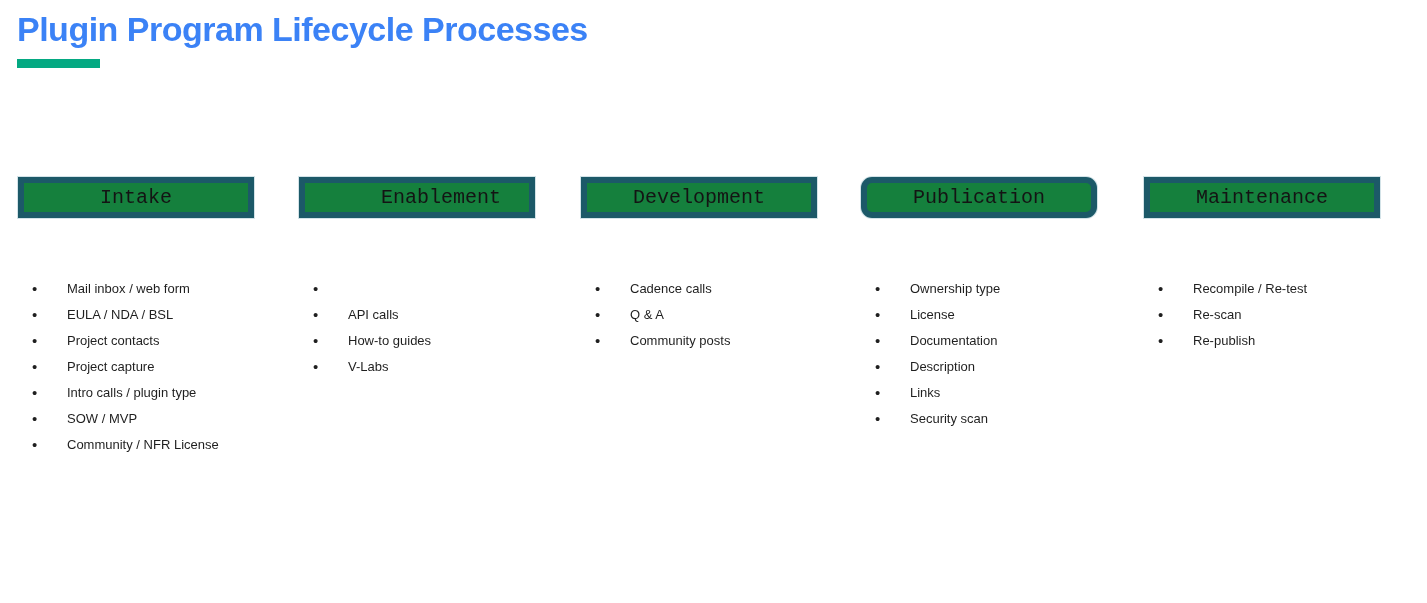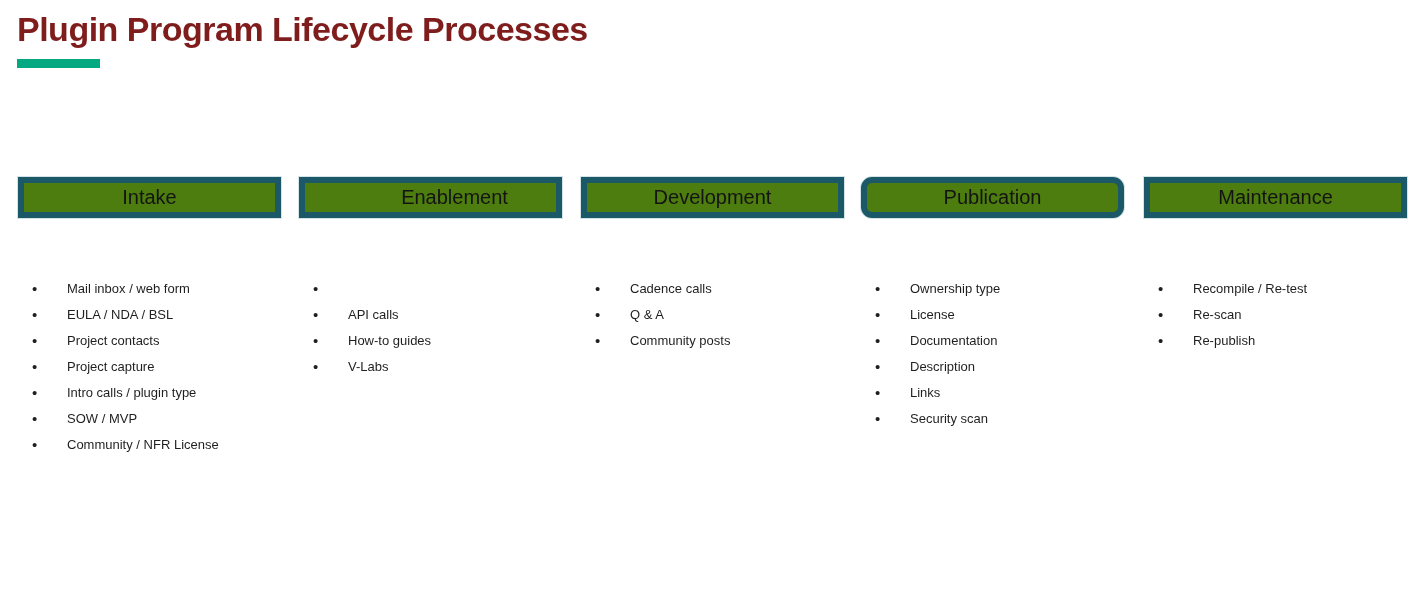--- a/index.html
+++ b/index.html
@@ -17,21 +17,21 @@
   }
   .page-title {
     position: absolute;
     left: 17px;
     top: 8px;
     margin: 0;
     font-size: 34px;
     line-height: 42px;
     font-weight: 800;
     letter-spacing: -0.5px;
-    color: #7f1d1d;
+    color: #3b82f6;
   }
   .title-accent-bar {
     position: absolute;
     left: 17px;
     top: 59px;
     width: 83px;
     height: 9px;
   }
   .columns {
     position: absolute;
@@ -40,28 +40,29 @@
     width: 100%;
     height: 100%;
   }
   .column {
     position: absolute;
     top: 177px;
     width: 250px;
   }
   .stage-header-box {
     box-sizing: border-box;
-    width: 263px;
+    width: 236px;
     height: 41px;
     border: 6px solid #1c5968;
-    background: #4d7c0f;
+    background: #15803d;
     box-shadow: 0 0 0 1px #d3e3e8;
     display: flex;
     align-items: center;
     justify-content: center;
+    font-family: Liberation Mono, monospace;
   }
   .stage-header-label {
     font-size: 20px;
     font-weight: 400;
     color: #141414;
     white-space: nowrap;
   }
   .stage-item-list {
     list-style: none;
     margin: 58px 0 0 0;

